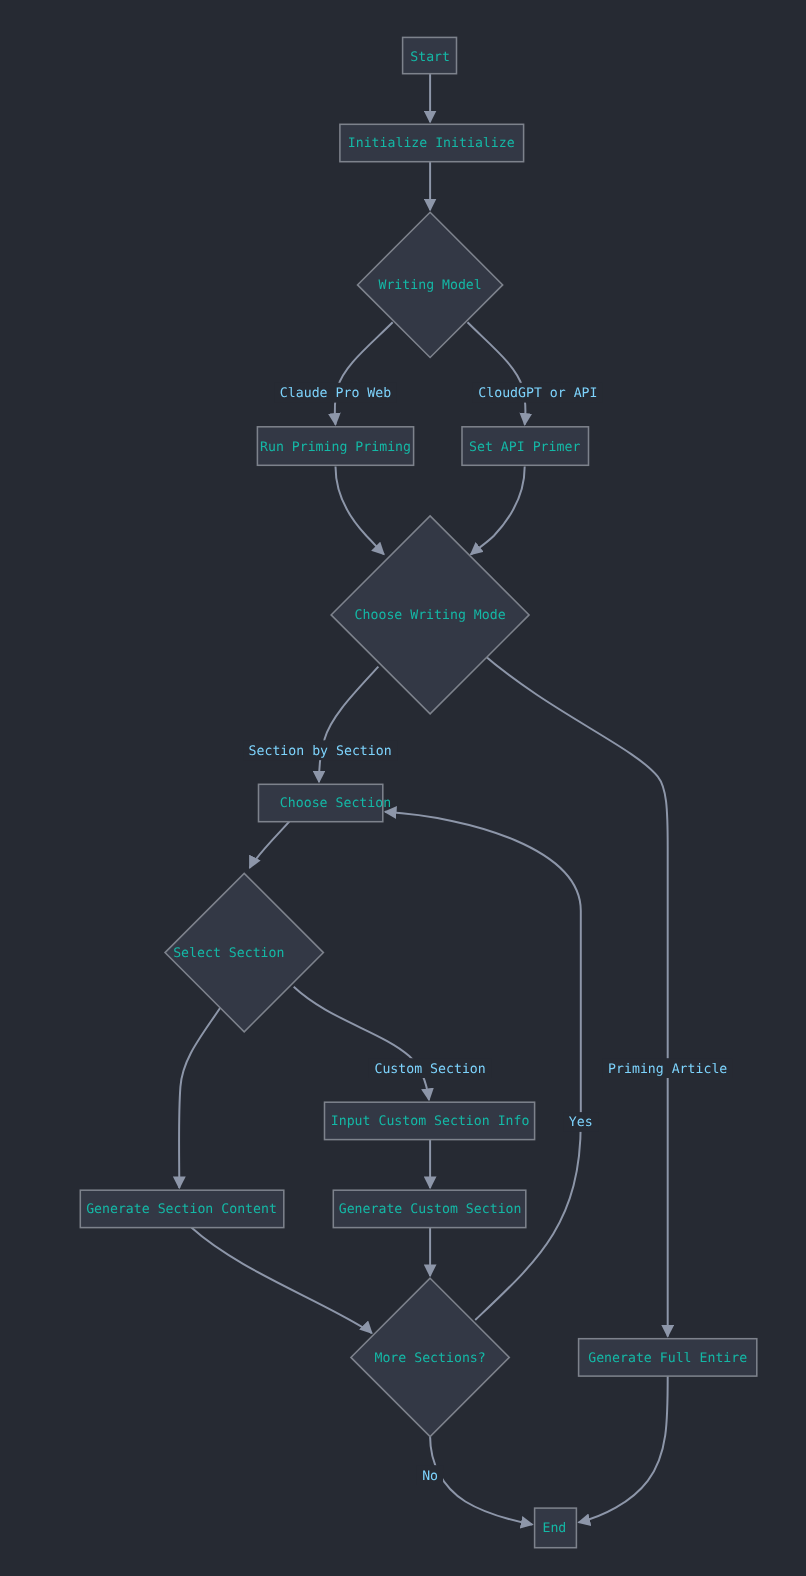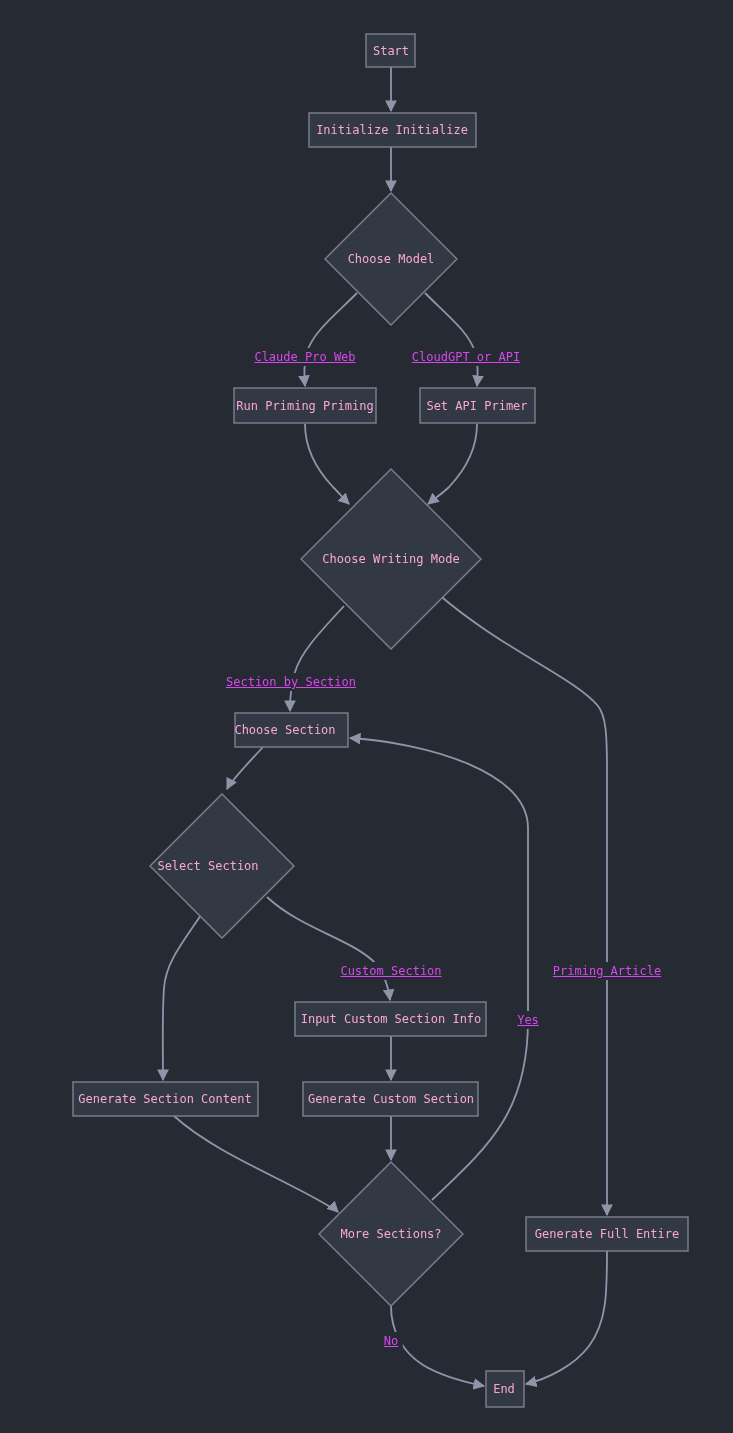--- a/index.html
+++ b/index.html
@@ -9,36 +9,35 @@
     background:#262a33;
     font-family:"DejaVu Sans Mono","Liberation Mono",monospace;
     overflow:hidden;
   }
   svg.layer{position:absolute;left:0;top:0;}
   .edge{fill:none;stroke:#8d96a9;stroke-width:1.8px;}
   .nodeshape{fill:#333845;stroke:#7d828c;stroke-width:1.4px;}
   .nlabel{
     position:absolute;
     transform:translate(-50%,-50%);
-    color:#f9a8d4;
+    color:#14b8a6;
     font-size:12px;
     line-height:14px;
     white-space:nowrap;
     text-align:left;
   }
   .elabel{
     position:absolute;
     transform:translate(-50%,-50%);
-    color:#d946ef;
+    color:#7dd3fc;
     font-size:12px;
     line-height:14px;
     white-space:nowrap;
     background:#262a33;
     padding:2px 5px;
-    text-decoration:underline;
   }
 </style>
 </head>
 <body>
 
 <div class="canvas">
 
   <svg class="layer" width="733" height="1433" viewBox="0 0 733 1433">
     <defs>
       <marker id="arrow" viewBox="0 0 10 10" refX="9" refY="5" markerWidth="6.5" markerHeight="6.5" orient="auto-start-reverse">
@@ -75,34 +74,34 @@
     <rect class="nodeshape" x="295" y="1002" width="191" height="34"></rect>
     <rect class="nodeshape" x="73" y="1082" width="185" height="34"></rect>
     <rect class="nodeshape" x="303" y="1082" width="175" height="34"></rect>
     <polygon class="nodeshape" points="391,1162 463,1234 391,1306 319,1234"></polygon>
     <rect class="nodeshape" x="526" y="1217" width="162" height="34"></rect>
     <rect class="nodeshape" x="486" y="1371" width="38" height="36"></rect>
   </svg>
 
   <div class="nlabel" style="left:391px;top:51px">Start</div>
   <div class="nlabel" style="left:392px;top:130px">Initialize Initialize</div>
-  <div class="nlabel" style="left:391px;top:259px">Choose Model</div>
+  <div class="nlabel" style="left:391px;top:259px">Writing Model</div>
   <div class="nlabel" style="left:305px;top:406px">Run Priming Priming</div>
   <div class="nlabel" style="left:477px;top:406px">Set API Primer</div>
   <div class="nlabel" style="left:391px;top:559px">Choose Writing Mode</div>
-  <div class="nlabel" style="left:285px;top:730px">Choose Section</div>
+  <div class="nlabel" style="left:305px;top:730px">Choose Section</div>
   <div class="nlabel" style="left:208px;top:866px">Select Section</div>
   <div class="nlabel" style="left:391px;top:1019px">Input Custom Section Info</div>
   <div class="nlabel" style="left:165px;top:1099px">Generate Section Content</div>
   <div class="nlabel" style="left:391px;top:1099px">Generate Custom Section</div>
   <div class="nlabel" style="left:391px;top:1234px">More Sections?</div>
   <div class="nlabel" style="left:607px;top:1234px">Generate Full Entire</div>
   <div class="nlabel" style="left:504px;top:1389px">End</div>
 
   <div class="elabel" style="left:305px;top:357px">Claude Pro Web</div>
-  <div class="elabel" style="left:466px;top:357px">CloudGPT or API</div>
+  <div class="elabel" style="left:489px;top:357px">CloudGPT or API</div>
   <div class="elabel" style="left:291px;top:682px">Section by Section</div>
   <div class="elabel" style="left:607px;top:971px">Priming Article</div>
   <div class="elabel" style="left:391px;top:971px">Custom Section</div>
   <div class="elabel" style="left:528px;top:1020px">Yes</div>
   <div class="elabel" style="left:391px;top:1341px">No</div>
 
 </div>
 
 </body></html>

